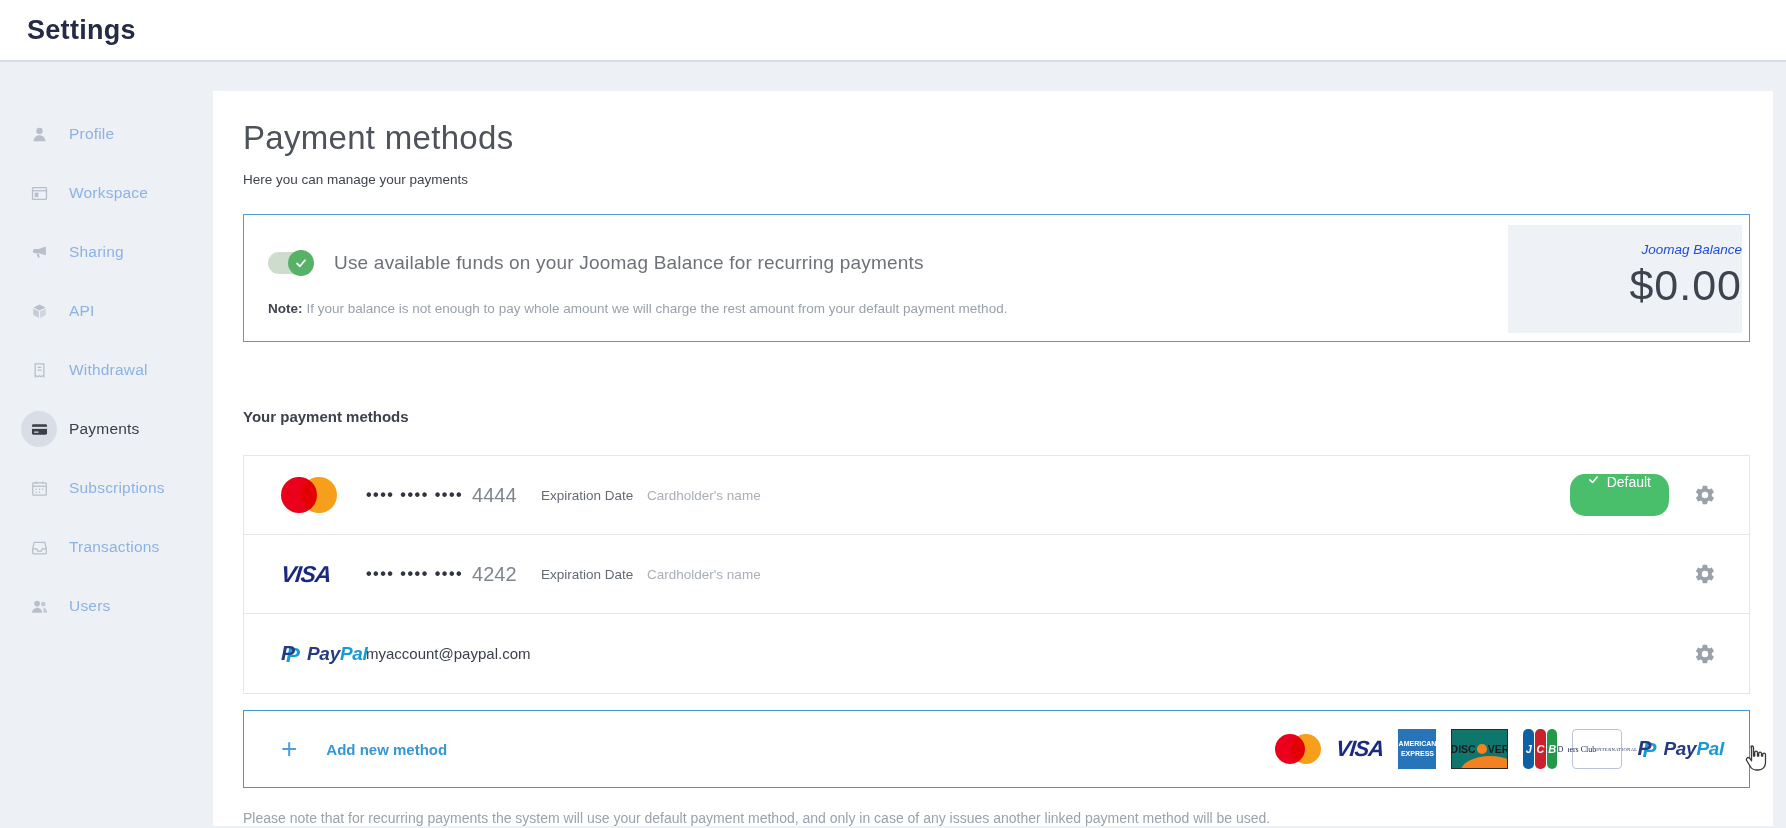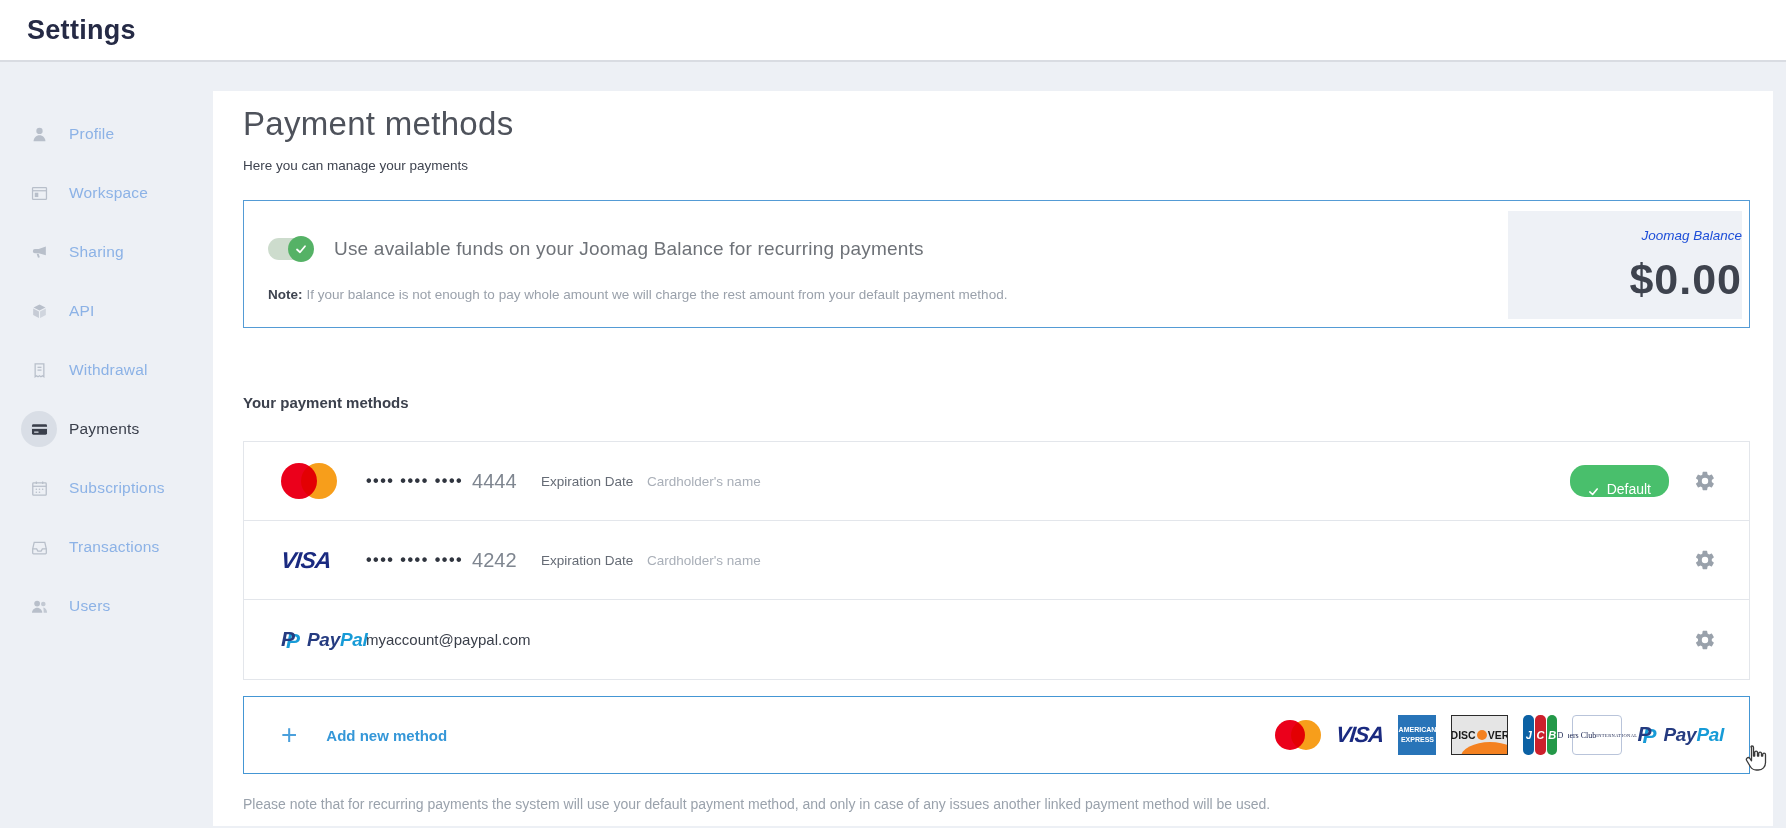--- a/index.html
+++ b/index.html
@@ -22,51 +22,51 @@
   .sidebar { width:213px; flex:none; padding-top:52px; }
   .side-item { display:flex; align-items:center; height:40px; margin-bottom:19px; padding-left:21px; cursor:pointer; }
   .side-icon { width:36px; height:36px; border-radius:50%; display:flex; align-items:center; justify-content:center; color:#b8bfca; flex:none; }
   .side-icon svg { width:19px; height:19px; }
   .side-label { margin-left:12px; font-size:15.5px; color:#8cb2e6; letter-spacing:.2px; }
   .side-item.active .side-icon { background:#d9dee6; color:#3a3f4b; }
   .side-item.active .side-label { color:#3a3f4b; }
 
   .main-card { flex:1; background:#fff; margin:29px 13px 0 0; padding:14px 23px 0 30px; }
 
-  .page-title { font-size:33px; font-weight:300; color:#4e525b; letter-spacing:.3px; }
+  .page-title { font-size:33px; font-weight:300; color:#4e525b; margin-top:14px; letter-spacing:.3px; }
   .page-sub { font-size:13.5px; color:#3f4450; margin-top:15px; }
 
   
   .balance-panel { margin-top:27px; border:1px solid #549bd5; position:relative; height:128px; background:#fff;text-align:right; }
   .toggle-row { position:absolute; left:24px; top:37px; display:flex; align-items:center; }
   .toggle { width:44px; height:22px; border-radius:11px; background:#cddccd; position:relative; cursor:pointer; flex:none; }
   .toggle-knob { position:absolute; right:-2px; top:-2px; width:26px; height:26px; border-radius:50%; background:#55b266;
                  display:flex; align-items:center; justify-content:center; }
   .toggle-knob svg { width:12px; height:12px; }
   .toggle-label { margin-left:22px; font-size:19px; color:#6e7278; letter-spacing:.2px; }
   .panel-note { position:absolute; left:24px; top:86px; font-size:13.5px; color:#9aa1ab; }
   .panel-note .note-strong { color:#3f4450; font-weight:bold; margin-right:4px; }
   .balance-box { position:absolute; right:7px; top:10px; width:234px; height:108px; background:#eef1f6; padding:17px 0 0 36px; }
   .balance-label { font-size:13.5px; color:#1d4ed8;font-style:italic; }
-  .balance-amount { font-size:43px; font-weight:700; color:#3e434e; margin-top:12px; letter-spacing:1px; }
+  .balance-amount { font-size:43px; font-weight:400; color:#3e434e; margin-top:4px; letter-spacing:1px; }
 
   
   .methods-heading { margin-top:66px; font-size:15px; font-weight:bold; color:#3c414d; }
   .methods-list { margin-top:30px; border:1px solid #e3e6eb; }
   .method-row { height:79px; display:flex; align-items:center; padding:0 33px 0 37px; border-bottom:1px solid #e3e6eb; background:#fff; }
   .method-row:last-child { border-bottom:none; }
   .brand-cell { width:85px; flex:none; display:flex; align-items:center; }
   .num-cell { width:175px; flex:none; display:flex; align-items:center; }
   .dots { font-size:16px; font-weight:bold; color:#30353f; letter-spacing:1.5px; }
   .last4 { font-size:20px; font-weight:300; color:#7f8690; margin-left:9px; }
   .exp-cell { width:106px; flex:none; font-size:13.5px; color:#656b75; }
   .holder-cell { flex:none; font-size:13.5px; color:#a9afb8; }
   .account-cell { font-size:15px; color:#3a3f4a; }
   .right-cell { margin-left:auto; display:flex; align-items:center; gap:25px; }
-  .default-badge { height:32px; border-radius:15px; background:#49bf6c; color:#fff; display:flex; align-items:flex-end;
+  .default-badge { height:42px; border-radius:15px; background:#49bf6c; color:#fff; display:flex; align-items:flex-start;
                    padding:0 18px; font-size:14px; gap:8px; cursor:pointer; }
   .default-badge svg { width:11px; height:11px; }
   .gear { width:22px; height:22px; color:#99a1ab; cursor:pointer; }
   .gear svg { width:22px; height:22px; }
 
   
   .mc { position:relative; width:56px; height:36px; flex:none; }
   .mc .c1 { position:absolute; left:0; top:0; width:36px; height:36px; border-radius:50%; background:#eb001b; }
   .mc .c2 { position:absolute; left:20px; top:0; width:36px; height:36px; border-radius:50%; background:#f79e1b; mix-blend-mode:multiply; }
   .visa-logo { font-style:italic; font-weight:bold; font-size:23px; color:#1a2a80; letter-spacing:-1px; transform:skewX(-6deg); }
@@ -84,21 +84,21 @@
                padding:0 25px 0 37px; background:#fff; cursor:pointer; }
   .plus { font-size:28px; font-weight:300; color:#4ba0dc; }
   .add-label { margin-left:29px; font-size:15px; font-weight:bold; color:#3597d8; }
   .accepted { margin-left:auto; display:flex; align-items:center; gap:15px; }
   .mc.small { width:46px; height:30px; }
   .mc.small .c1, .mc.small .c2 { width:30px; height:30px; }
   .mc.small .c2 { left:16px; }
   .visa-logo.small { font-size:22px; }
   .amex { width:38px; height:40px; background:#2874b8; color:#fff; display:flex; flex-direction:column;
           align-items:center; justify-content:center; font-size:7px; font-weight:bold; line-height:1.4; text-align:center; flex:none; }
-  .discover { width:57px; height:40px; background:#e5e5e5; border:1px solid #2b2b2b; position:relative;
+  .discover { width:57px; height:40px; background:#0f766e; border:1px solid #2b2b2b; position:relative;
               display:flex; align-items:center; justify-content:center; overflow:hidden; flex:none; }
   .discover .word { font-size:10.5px; font-weight:bold; color:#1a1a1a; display:flex; align-items:center; z-index:1; }
   .discover .ball { width:10px; height:10px; border-radius:50%; background:#f48120; margin:0 1px; }
   .discover .swoosh { position:absolute; right:-12px; bottom:-18px; width:58px; height:30px; border-radius:50%; background:#f48120; }
   .jcb { width:34px; height:40px; display:flex; gap:1px; flex:none; }
   .jcb .bar { flex:1; border-radius:5px; color:#fff; font-weight:bold; font-style:italic; font-size:11px;
               display:flex; align-items:center; justify-content:center; }
   .jcb .bar.j { background:#0b61a4; } .jcb .bar.c { background:#cc202c; } .jcb .bar.b { background:#239848; }
   .diners { width:50px; height:40px; background:#fff; border:1px solid #b9c4da; border-radius:4px;
             display:flex; flex-direction:row; align-items:center; justify-content:center; flex:none; }

